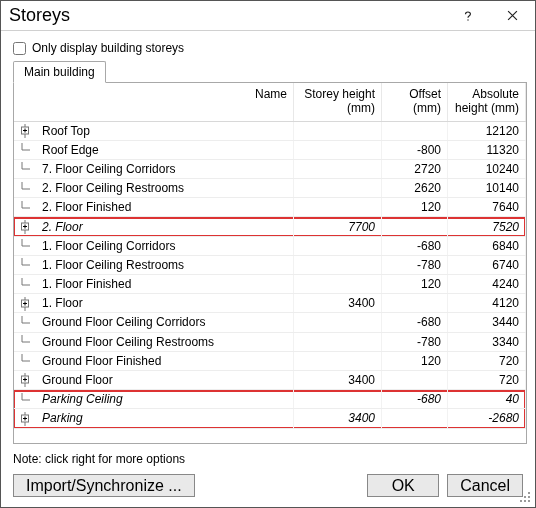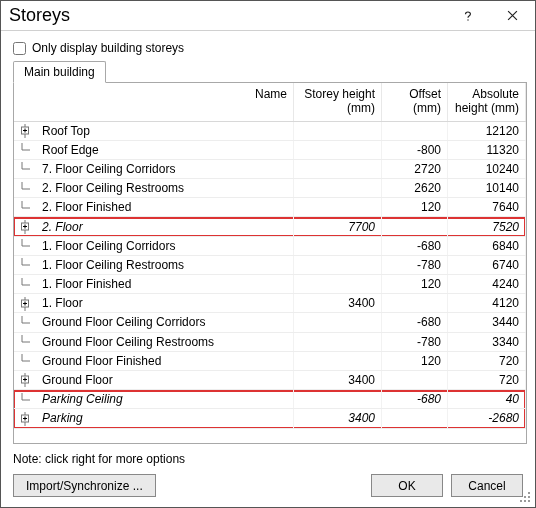--- a/index.html
+++ b/index.html
@@ -30,21 +30,21 @@
   th:first-child, td.iconcell { border-right:none; padding:0 0 0 4px; }
   .treeicon { display:inline-block; width:14px; height:14px; vertical-align:middle; }
   tr.hl td { position:relative;font-style:italic; }
   tr.hl td:first-child::before { content:""; position:absolute; top:0; bottom:-1px; left:-1px; border-left:2px solid #d33; border-top:2px solid #d33; border-bottom:2px solid #d33; width:100%; pointer-events:none;}
   tr.hl td:last-child::after { content:""; position:absolute; top:0; bottom:-1px; right:-1px; border-right:2px solid #d33; border-top:2px solid #d33; border-bottom:2px solid #d33; width:100%; pointer-events:none;}
   tr.hl td:not(:first-child):not(:last-child)::before { content:""; position:absolute; top:0; bottom:-1px; left:0; right:0; border-top:2px solid #d33; border-bottom:2px solid #d33; pointer-events:none;}
   tr.hltop td::before, tr.hltop td::after { border-bottom:none !important; }
   tr.hlbot td::before, tr.hlbot td::after { border-top:none !important; }
   .note { font-size:12px; padding:8px 12px 4px 12px; }
   .footer { display:flex; align-items:center; padding:4px 12px 10px 12px; gap:8px; }
-  .btn { height:23px; border:1px solid #888; background:#e9e9e9; font-size:12px; padding:0 12px; min-width:72px; }
+  .btn { height:23px; border:1px solid #888; background:#e9e9e9; font-size:16px; padding:0 12px; min-width:72px; }
   .spacer { flex:1; }
   .grip { position:absolute; right:3px; bottom:3px; width:12px; height:12px; }
   .grip svg { display:block; }
 </style>
 </head>
 <body>
 
 <div class="window" style="position:relative;">
   <div class="titlebar">
     <span class="title">Storeys</span>

